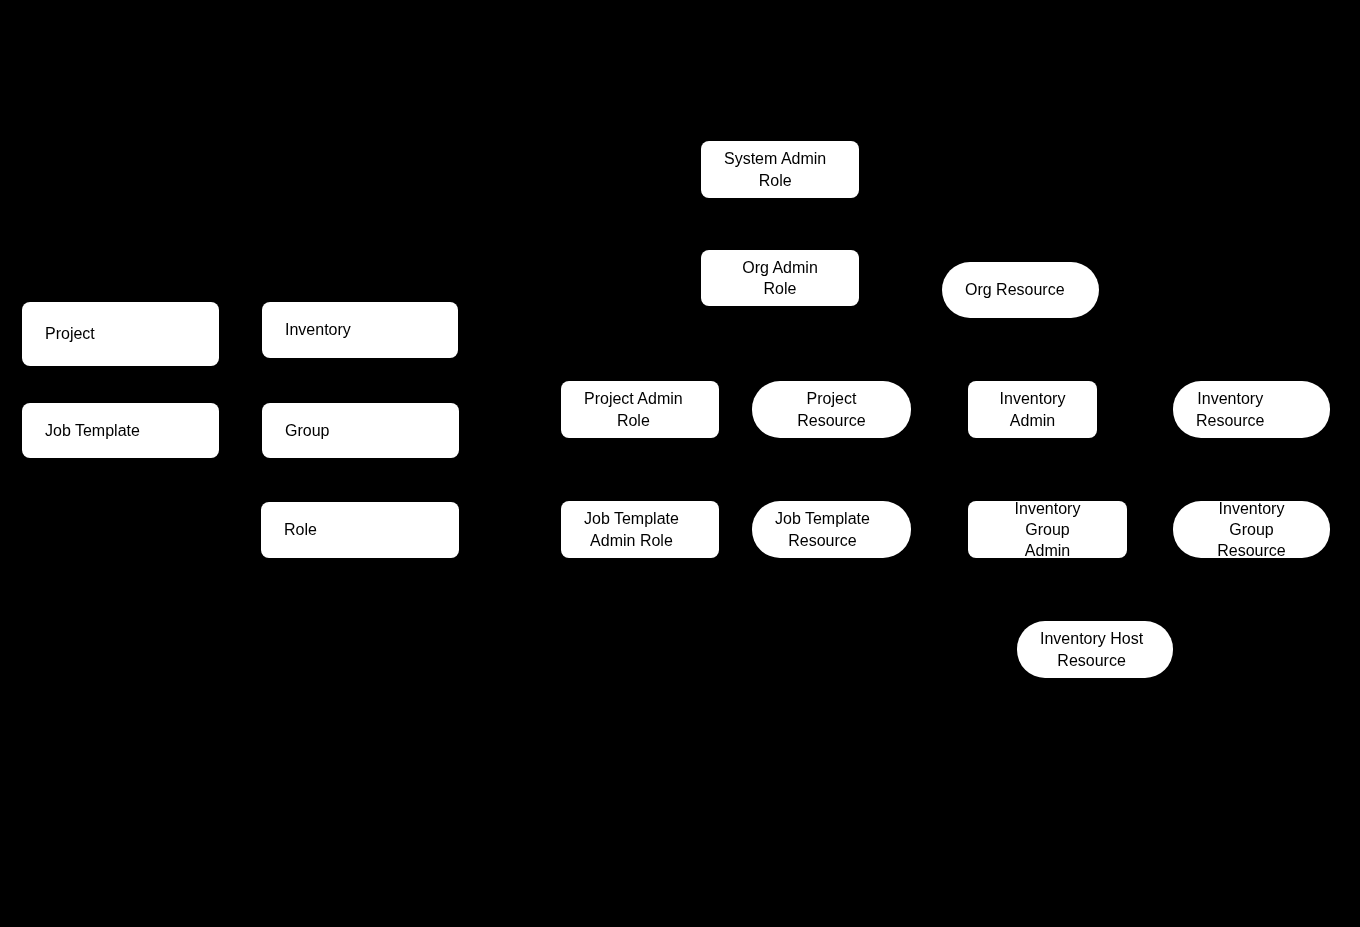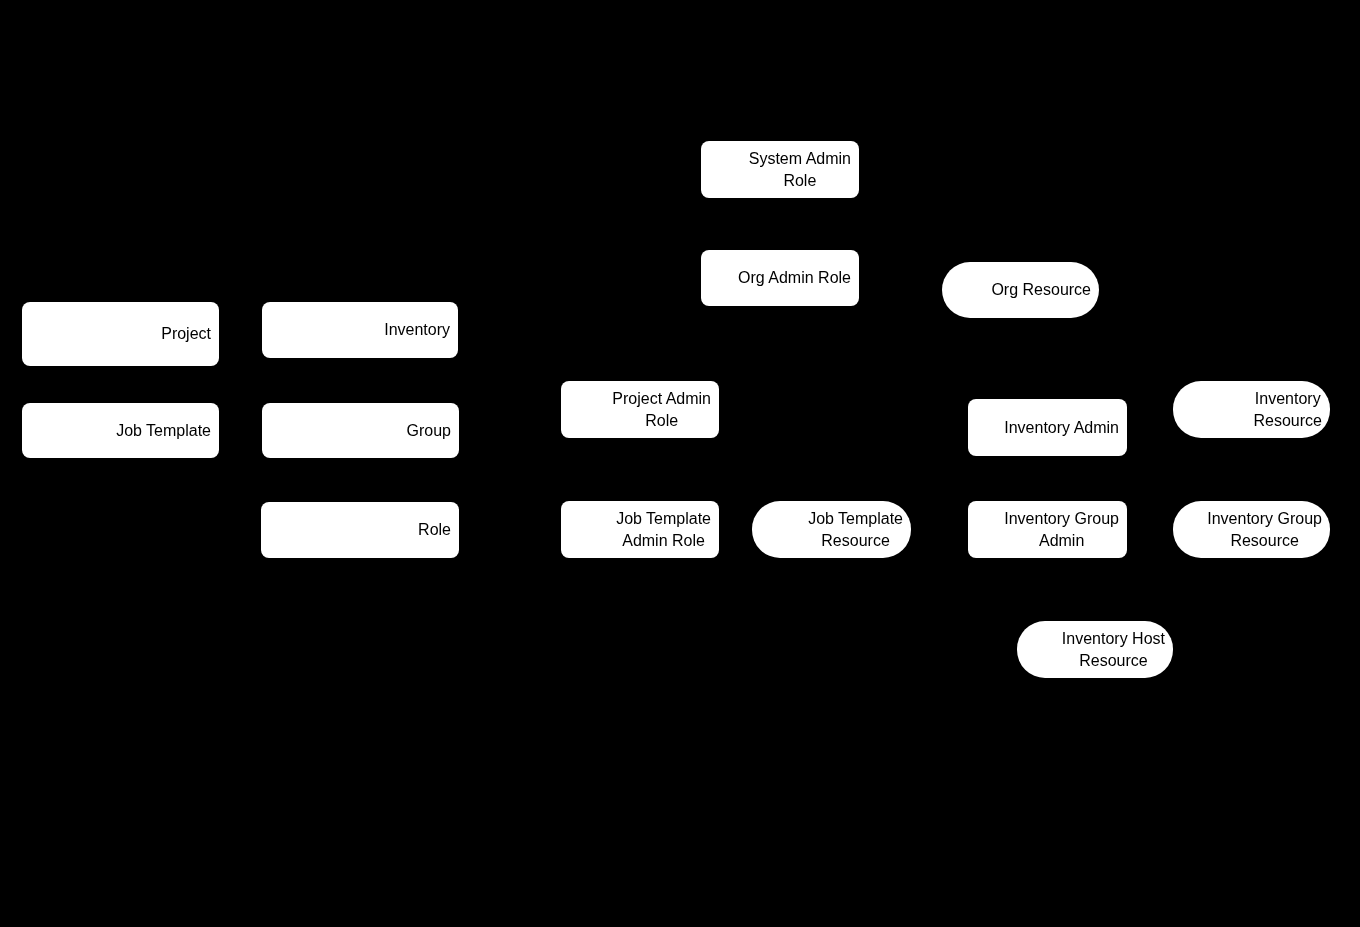--- a/index.html
+++ b/index.html
@@ -14,26 +14,26 @@
     background: #000000;
     overflow: hidden;
     font-family: "Liberation Sans", sans-serif;
   }
   .node {
     position: absolute;
     background: #ffffff;
     color: #000000;
     display: flex;
     align-items: center;
-    justify-content: flex-end;
+    justify-content: flex-start;
     text-align: center;
     font-size: 16px;
     line-height: 1.32;
     box-sizing: border-box;
-    padding: 2px 8px;
+    padding: 2px 23px;
   }
   .node.rect { border-radius: 8px; }
   .node.pill { border-radius: 28px; }
   .node .label { white-space: pre-line; }
 </style>
 </head>
 <body>
 
 <div class="stage">
 
@@ -69,22 +69,25 @@
 
   <div class="node pill" style="left:942px; top:262px; width:157px; height:56px">
     <span class="label">Org Resource</span>
   </div>
 
   <div class="node rect" style="left:561px; top:381px; width:158px; height:57px">
     <span class="label">Project Admin
 Role</span>
   </div>
 
+  <div class="node pill" style="left:752px; top:381px; width:159px; height:57px">
+    <span class="label">Project Resource</span>
+  </div>
 
-  <div class="node rect" style="left:968px; top:399px; width:159px; height:57px">
+  <div class="node rect" style="left:968px; top:381px; width:129px; height:57px">
     <span class="label">Inventory Admin</span>
   </div>
 
   <div class="node pill" style="left:1173px; top:381px; width:157px; height:57px">
     <span class="label">Inventory
 Resource</span>
   </div>
 
   <div class="node rect" style="left:561px; top:501px; width:158px; height:57px">
     <span class="label">Job Template

